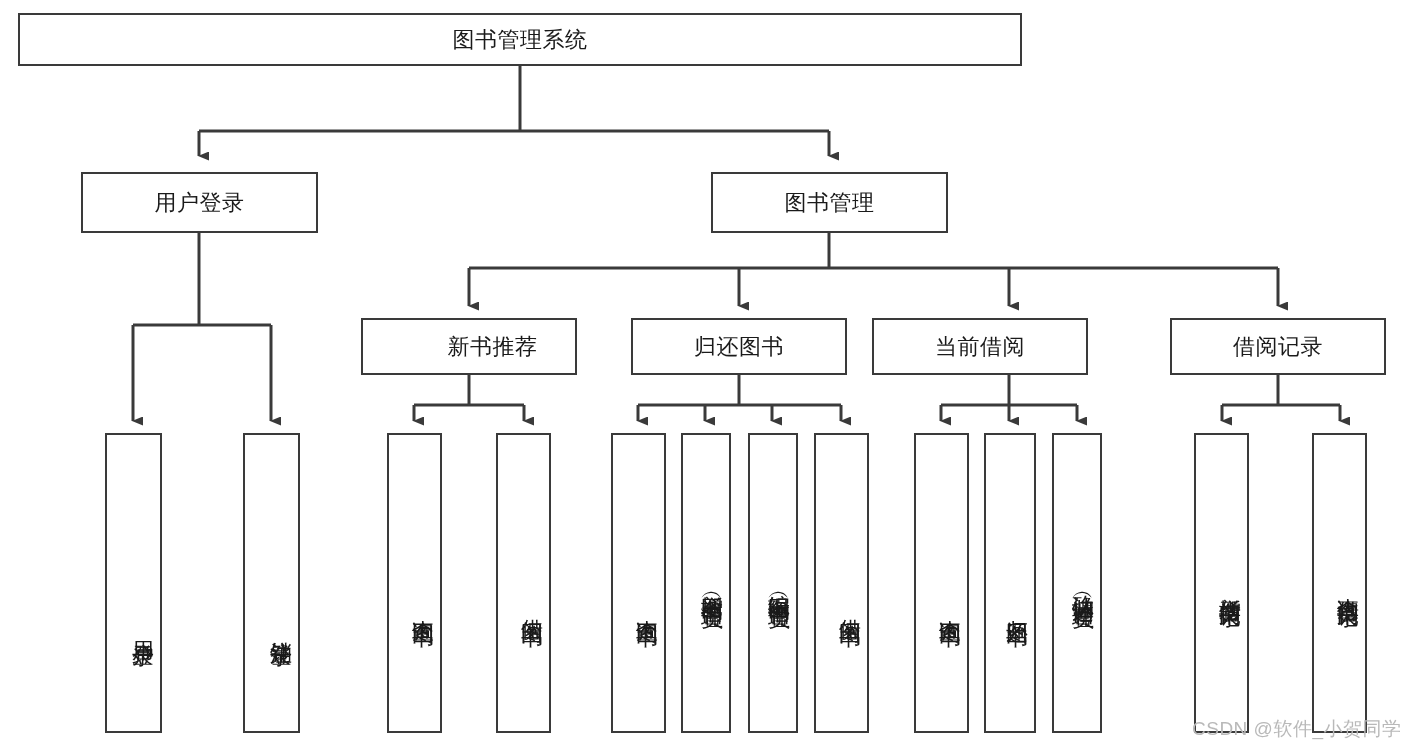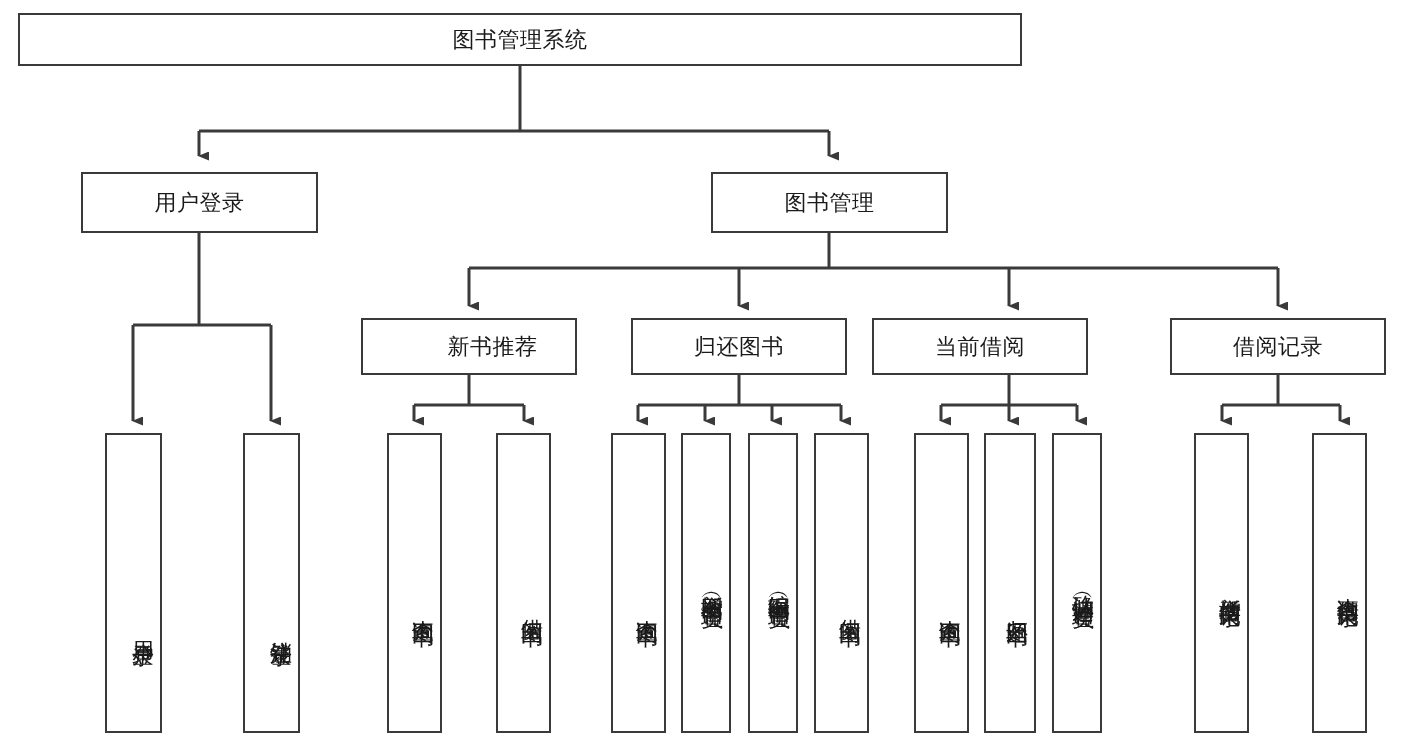--- a/index.html
+++ b/index.html
@@ -203,14 +203,15 @@
   </div>
 
   <div class="node vert pad-tiny" style="left:1194px; top:433px; width:55px; height:300px;">
     <span class="node-label">新增借阅记录</span>
   </div>
 
   <div class="node vert pad-tiny" style="left:1312px; top:433px; width:55px; height:300px;">
     <span class="node-label">查询借阅记录</span>
   </div>
 
+  <div class="watermark" style="left:1192px; top:716px;">CSDN @软件_小贺同学</div>
 
 </div>
 
 </body></html>

